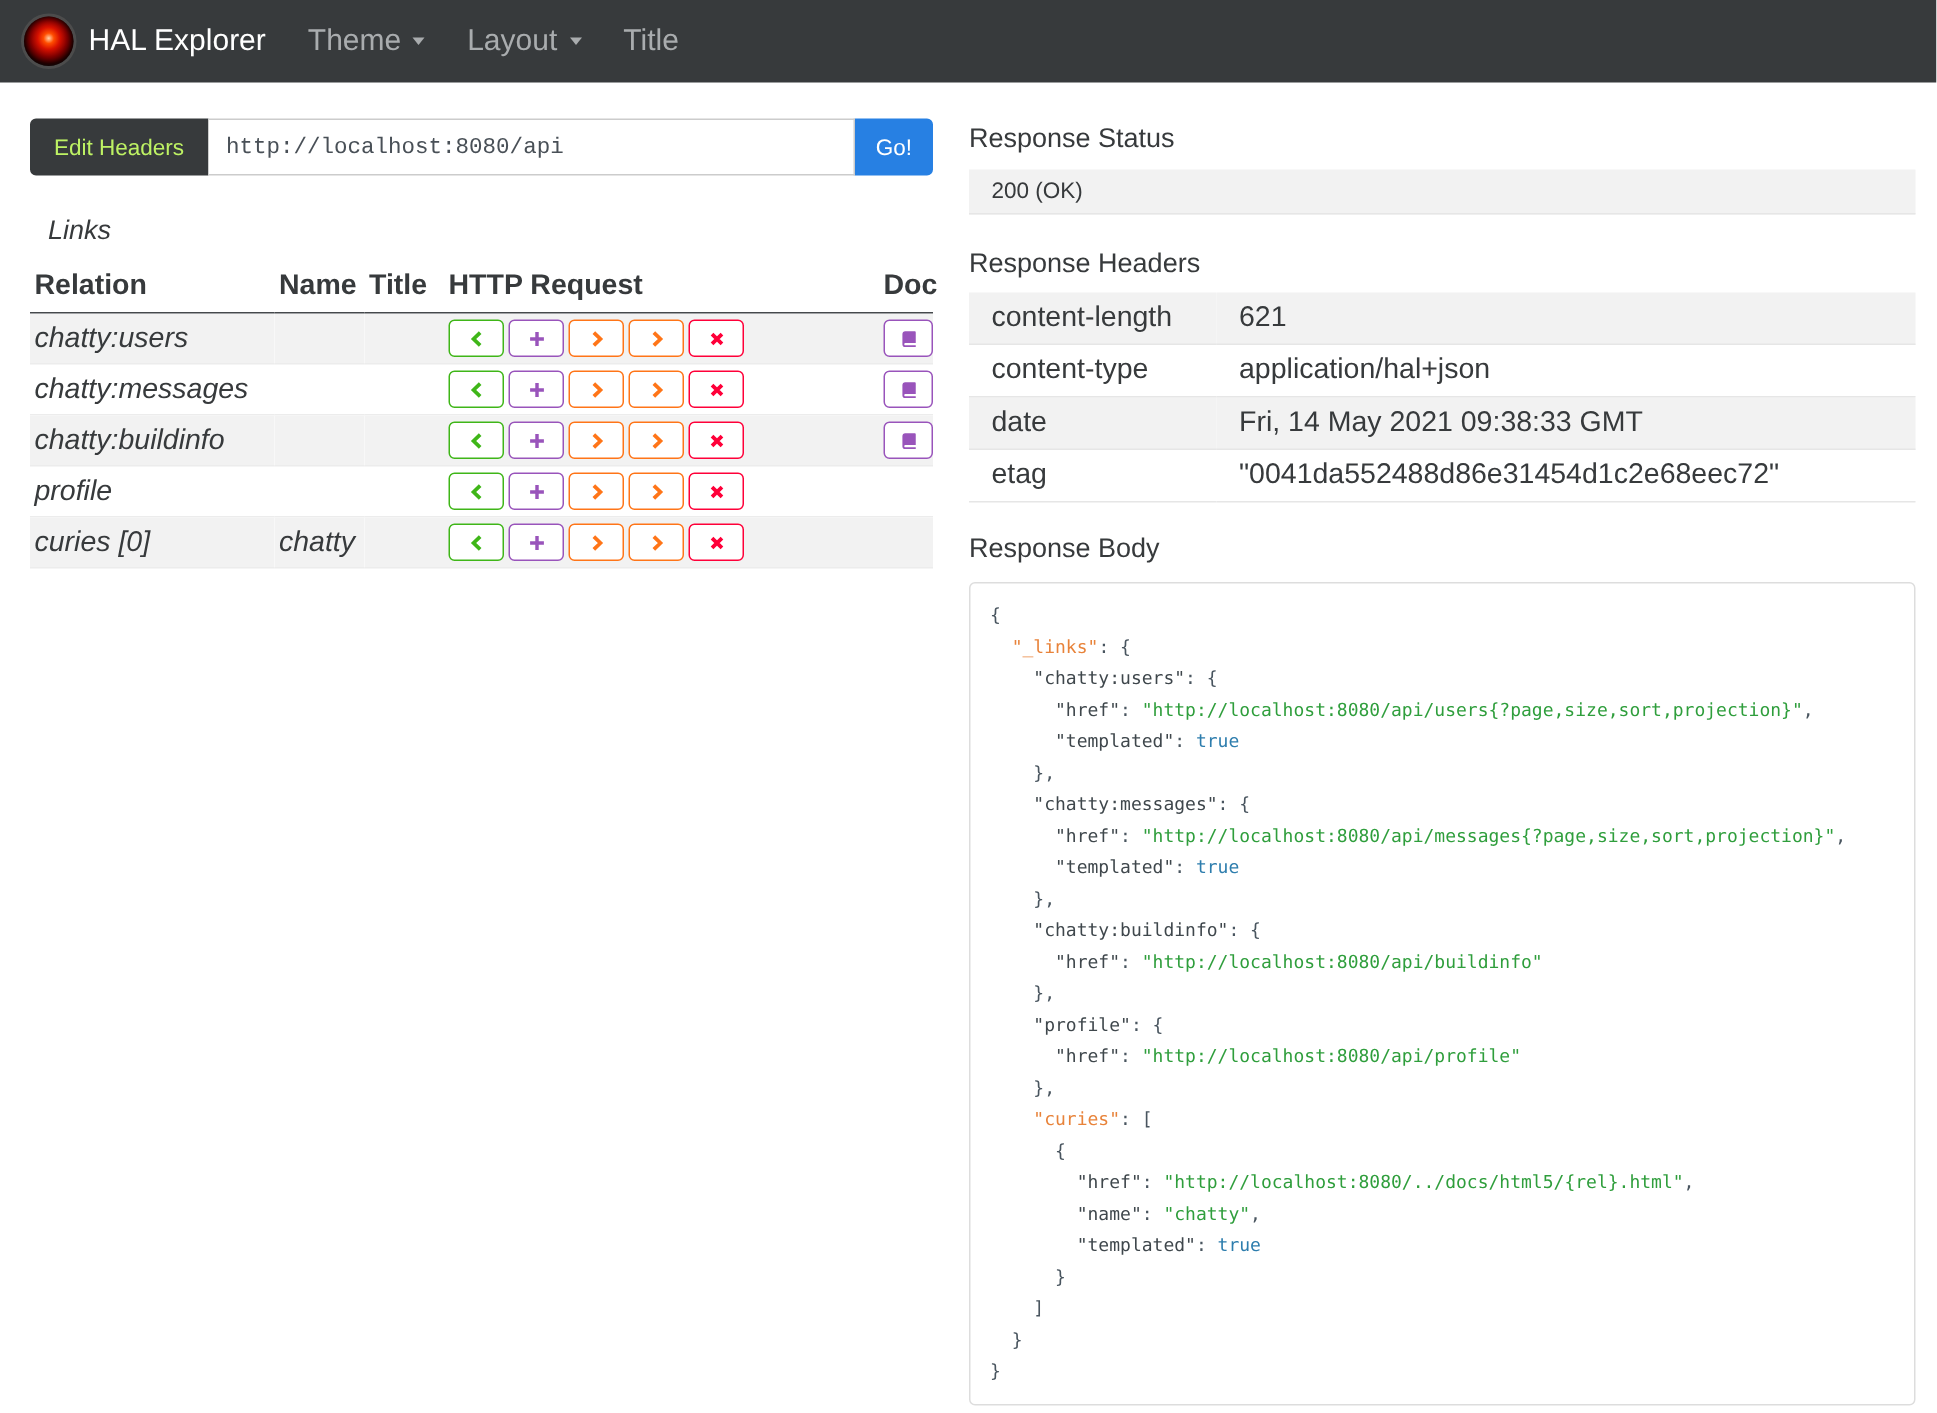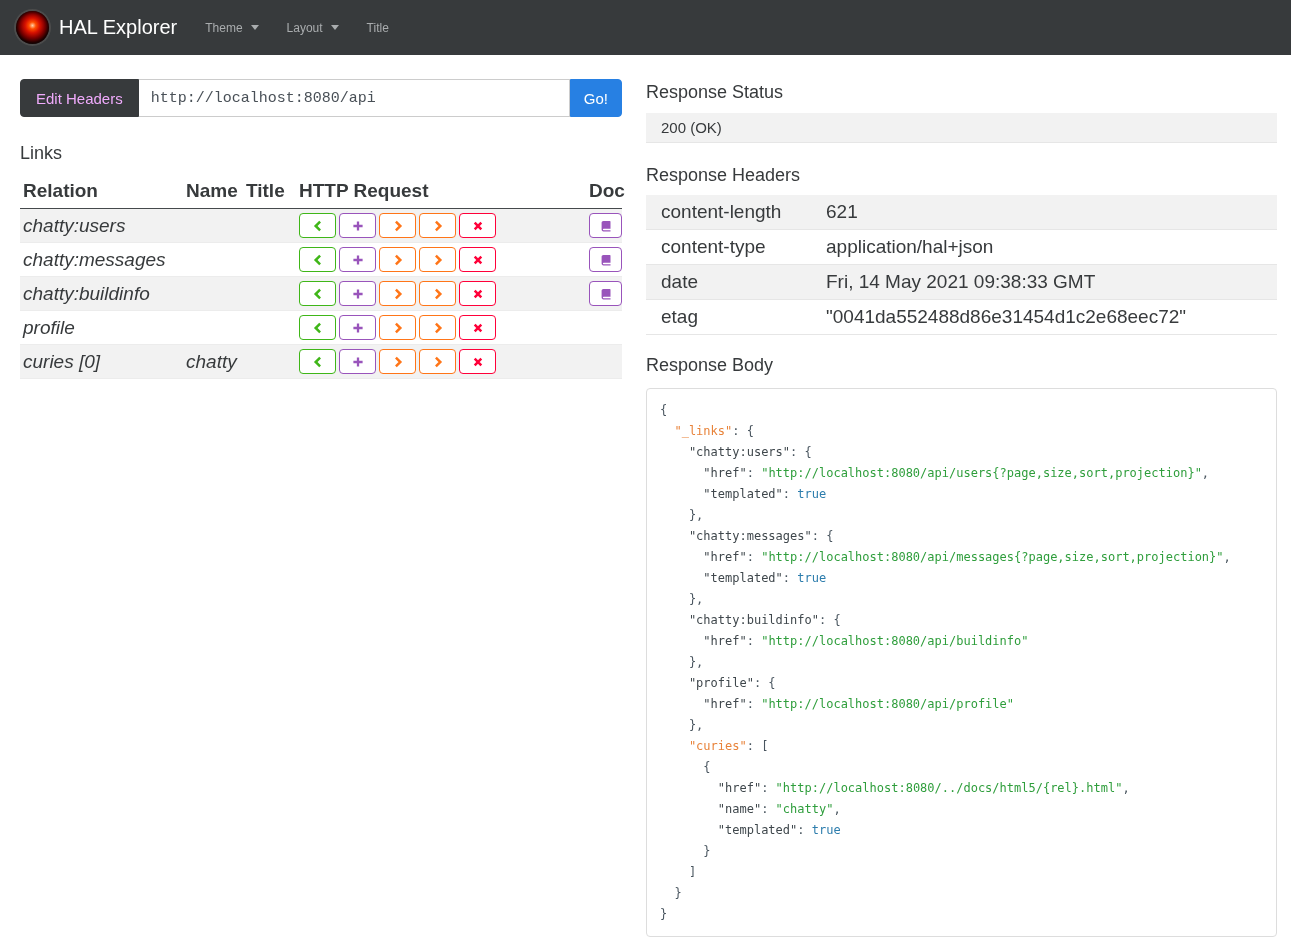--- a/index.html
+++ b/index.html
@@ -30,56 +30,56 @@
   .hal-logo {
     width: 33px; height: 33px; border-radius: 50%;
     background: radial-gradient(circle at 50% 44%,
       #ffd2a8 0%, #ff4d00 14%, #d61000 30%, #7e0000 50%,
       #2b0000 68%, #121212 82%, #3a3a3a 94%, #1c1c1c 100%);
     box-shadow: 0 0 0 2px #4c4c4c, inset 0 0 4px rgba(0,0,0,.9);
     flex: none;
   }
   .nav-items { display: flex; list-style: none; margin-left: 14px; }
   .nav-item {
-    color: #a9acae; font-size: 12px; padding: 0 14px;
+    color: #a9acae; font-size: 20px; padding: 0 14px;
     display: flex; align-items: center; gap: 8px; cursor: pointer;
     height: 55px;
   }
   .caret {
     width: 0; height: 0; display: inline-block;
     border-left: 4px solid transparent;
     border-right: 4px solid transparent;
     border-top: 5px solid #a9acae;
   }
 
   
   .main { display: flex; gap: 24px; padding: 24px 14px 22px 20px; align-items: flex-start; }
   .col-left { width: 602px; flex: none; }
   .col-right { flex: 1; min-width: 0; }
   .section-title { font-size: 18px; font-weight: 400; color: #373a3c; }
 
   
   .request-bar { display: flex; height: 38px; }
   .btn { font-family: inherit; font-size: 15px; cursor: pointer; }
   .btn-edit {
-    background: #373a3c; border: 1px solid #373a3c; color: #f0abfc;
+    background: #373a3c; border: 1px solid #373a3c; color: #bef264;
     border-radius: 4px 0 0 4px; padding: 0 15px; flex: none;
   }
   .url-input {
     flex: 1; border: 1px solid #ccc; border-left: 0;
     padding: 0 12px; font-size: 15px; color: #495057;
     font-family: Liberation Mono, monospace; outline: none; min-width: 0;
   }
   .btn-go {
     background: #2780e3; border: 1px solid #2780e3; color: #fff;
     border-radius: 0 4px 4px 0; padding: 0 13px; flex: none;
   }
 
   
-  .links-title { margin: 26px 0 10px; }
+  .links-title { margin: 26px 12px 10px; font-style: italic; }
   table { border-collapse: collapse; width: 100%; font-size: 19px; table-layout: fixed; }
   .links-table th {
     text-align: left; font-weight: 700; padding: 6px 3px;
     border-bottom: 1px solid #45494c;
   }
   .links-table td { padding: 4px 3px; height: 33px; overflow: hidden; font-style: italic; }
   .links-table tbody tr { border-bottom: 1px solid #ececec; }
   .links-table tbody tr:nth-child(odd) { background: #f2f2f2; }
   .req-btn {
     width: 37px; height: 25px; border-radius: 4px; background: #fff;

